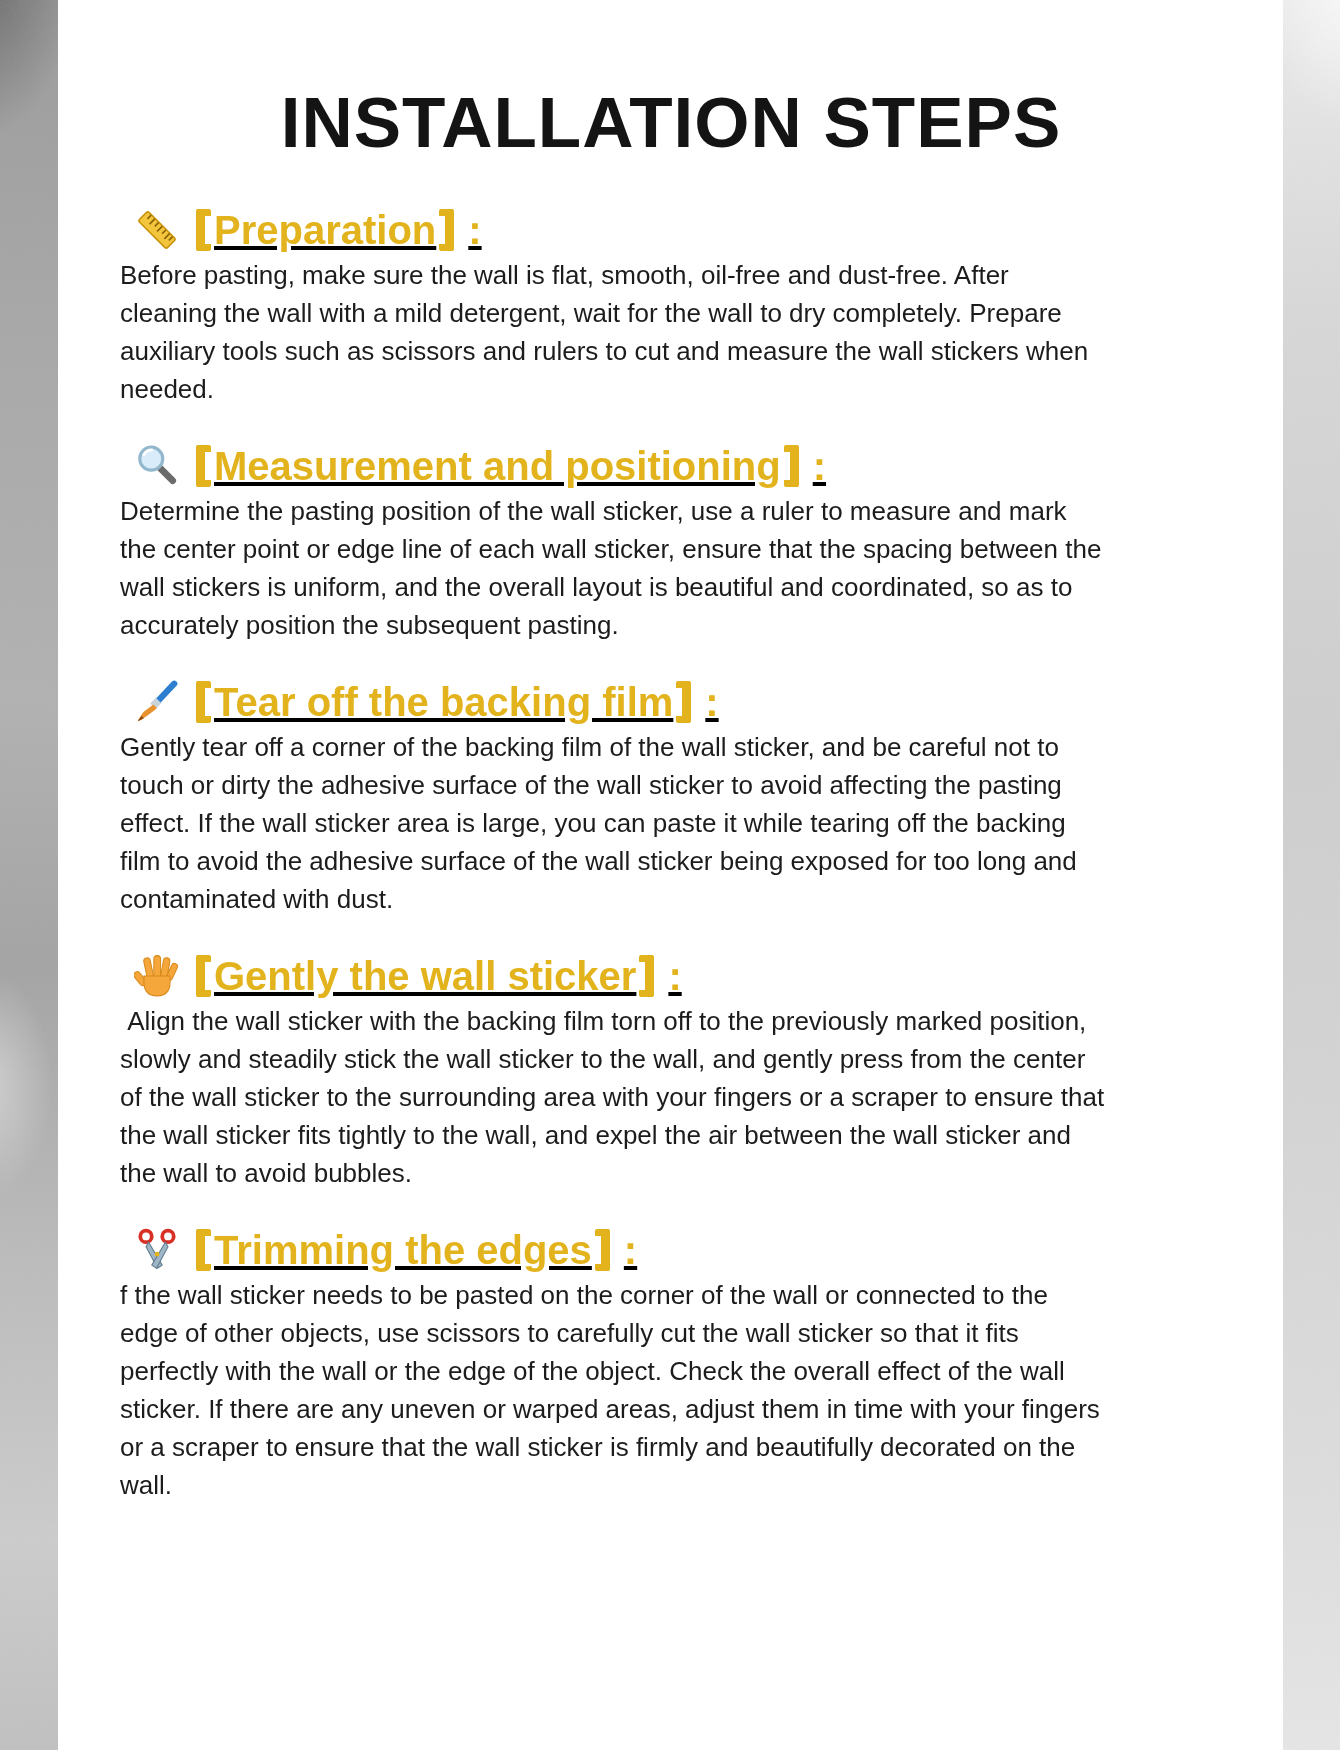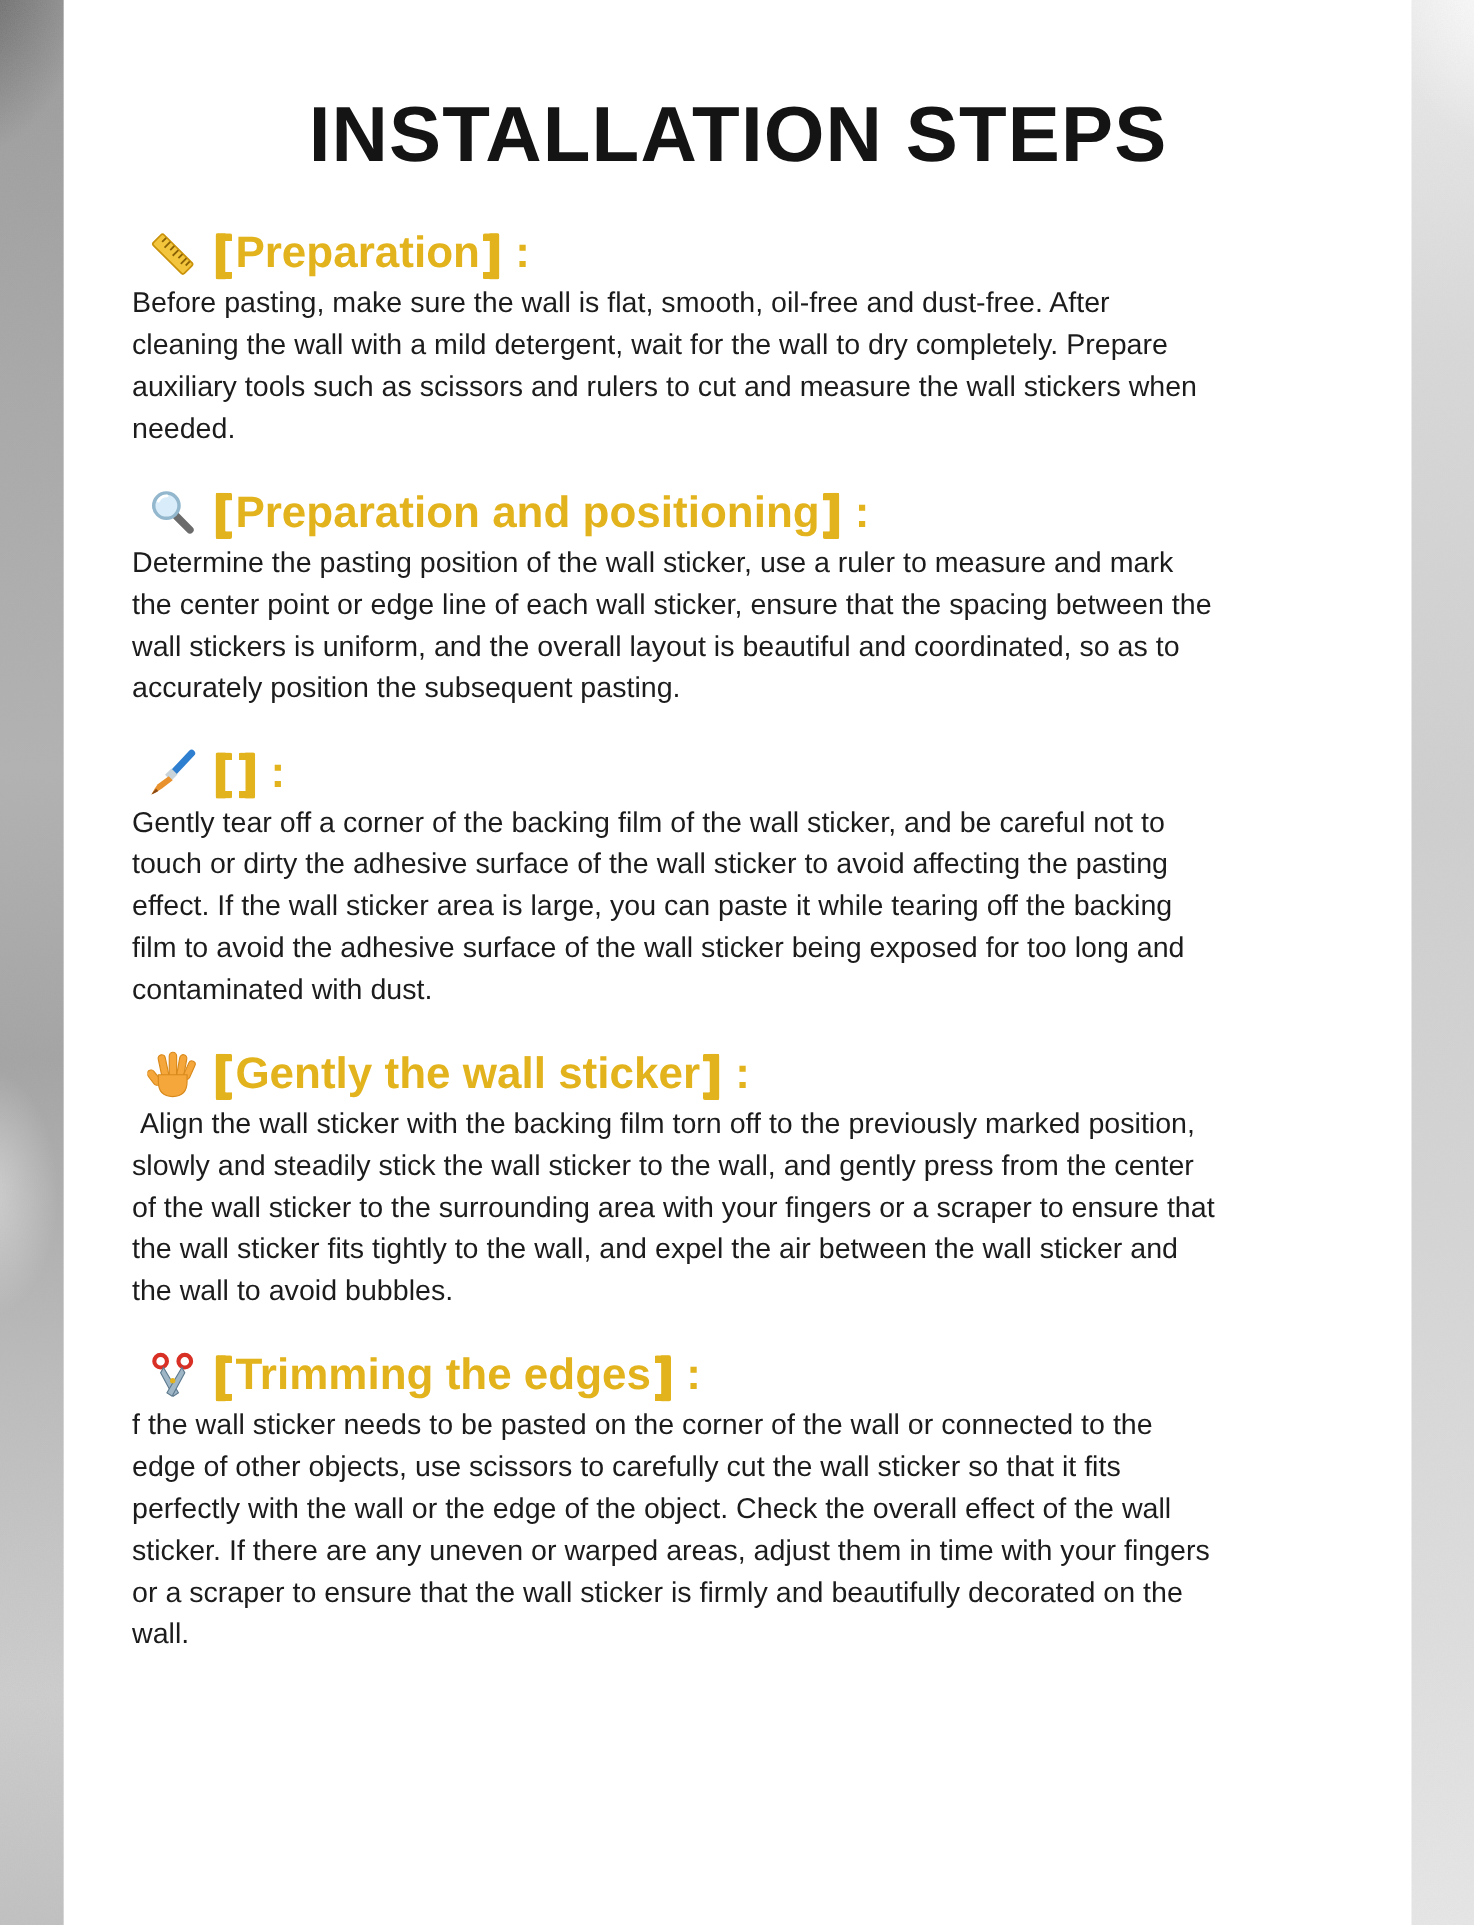--- a/index.html
+++ b/index.html
@@ -35,21 +35,21 @@
   }
   h1.title{
     margin:86px 0 0 0;
     font-size:71px;line-height:74px;
     font-weight:bold;letter-spacing:1px;
     text-align:center;color:var(--title,#141414);
     white-space:nowrap;
   }
   section.step{margin-top:34px;}
   section.step:first-child{margin-top:46px;}
-  .step-head{display:flex;align-items:flex-end;height:48px;}
+  .step-head{display:flex;align-items:center;height:48px;text-decoration:underline;}
   .icon-slot{width:46px;height:46px;margin-left:14px;margin-right:16px;flex:0 0 auto;display:flex;align-items:center;justify-content:center;}
   .icon-slot svg{width:46px;height:46px;display:block;}
   .bracket{display:inline-block;width:15px;height:42px;box-sizing:border-box;border-color:var(--yellow,#E2B31C);border-style:solid;border-width:0;border-radius:2px;flex:0 0 auto;}
   .br-open{border-left-width:9px;border-top-width:7px;border-bottom-width:7px;margin-right:3px;}
   .br-close{border-right-width:9px;border-top-width:7px;border-bottom-width:7px;margin-left:3px;}
   .head-text{
     font-size:40px;font-weight:bold;color:var(--yellow,#E2B31C);
     line-height:48px;white-space:nowrap;
   }
   .head-colon{
@@ -113,38 +113,39 @@
   <section class="step">
     <div class="step-head">
       <span class="icon-slot">
               <svg viewBox="0 0 44 44" xmlns="http://www.w3.org/2000/svg">
     <line x1="25" y1="24" x2="37" y2="36" stroke="#6b6b6b" stroke-width="6.5" stroke-linecap="round"></line>
     <circle cx="16.5" cy="15" r="11" fill="#D9ECF9" stroke="#93B7CD" stroke-width="3"></circle>
     <path d="M9.5 11 Q12 6.5 17 6.5" stroke="#ffffff" stroke-width="2.6" fill="none" stroke-linecap="round"></path>
   </svg>
             </span>
       <span class="bracket br-open"></span>
-      <span class="head-text">Preparation and positioning</span>
+      <span class="head-text">Measurement and positioning</span>
       <span class="bracket br-close"></span>
       <span class="head-colon">:</span>
     </div>
     <p class="step-body">Determine the pasting position of the wall sticker, use a ruler to measure and mark the center point or edge line of each wall sticker, ensure that the spacing between the wall stickers is uniform, and the overall layout is beautiful and coordinated, so as to accurately position the subsequent pasting.</p>
   </section>
 
   <section class="step">
     <div class="step-head">
       <span class="icon-slot">
               <svg viewBox="0 0 44 44" xmlns="http://www.w3.org/2000/svg">
     <line x1="38.5" y1="4.5" x2="23" y2="21" stroke="#2F7FD0" stroke-width="6" stroke-linecap="round"></line>
     <line x1="23.5" y1="20.5" x2="18" y2="26" stroke="#C9D4DA" stroke-width="7.5"></line>
     <path d="M18.5 24.5 L22 28 L13 35 Q8 38.5 3.5 40.5 Q5.5 36 9 31.5 Z" fill="#E8912D"></path>
     <path d="M7.5 35.5 Q5.2 37.8 3.5 40.5 Q6.5 39.5 9.5 37.5 Z" fill="#8B4A12"></path>
   </svg>
             </span>
       <span class="bracket br-open"></span>
+      <span class="head-text">Tear off the backing film</span>
       <span class="bracket br-close"></span>
       <span class="head-colon">:</span>
     </div>
     <p class="step-body">Gently tear off a corner of the backing film of the wall sticker, and be careful not to touch or dirty the adhesive surface of the wall sticker to avoid affecting the pasting effect. If the wall sticker area is large, you can paste it while tearing off the backing film to avoid the adhesive surface of the wall sticker being exposed for too long and contaminated with dust.</p>
   </section>
 
   <section class="step">
     <div class="step-head">
       <span class="icon-slot">
               <svg viewBox="0 0 44 44" xmlns="http://www.w3.org/2000/svg">

